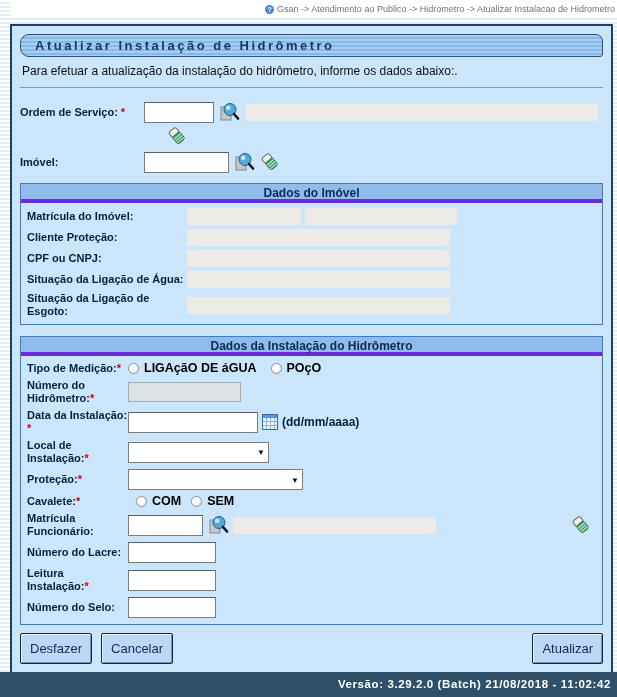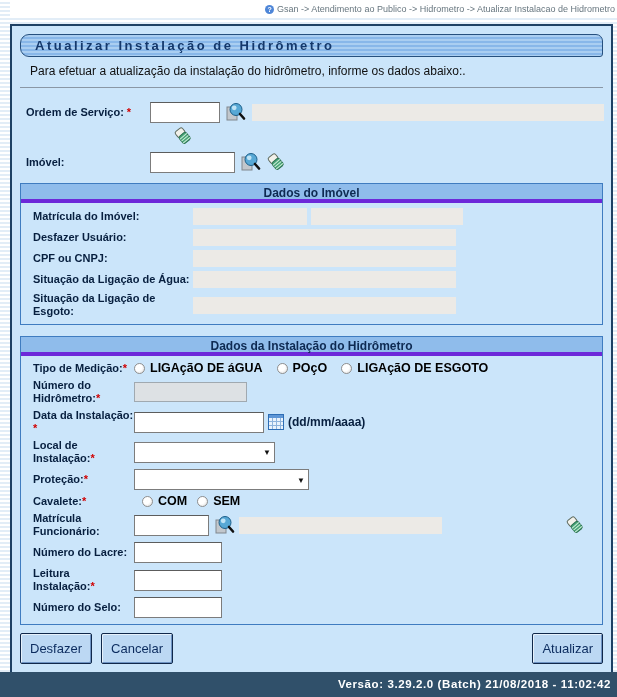--- a/index.html
+++ b/index.html
@@ -22,24 +22,24 @@
     position:absolute; top:24px; left:10px; width:603px; height:654px;
     background:#cbe5fa; border:2px solid #1e4164; padding:0 6px;
   }
   .titletab{
     margin:8px 2px 0 2px; height:23px;
     border:1px solid #26507e; border-radius:9px 7px 3px 9px;
     background:repeating-linear-gradient(to bottom,#aacef1 0 2px,#88b7e9 2px 4px);
     display:flex; align-items:center; padding-left:14px;
     font-size:13px; font-weight:bold; letter-spacing:2.5px; color:#14386b;
   }
-  .desc{ margin:7px 2px 0 12px; font-size:12px; color:#101010; }
+  .desc{ margin:7px 2px 0 4px; font-size:12px; color:#101010; }
   .sep{ margin:9px 2px 0 2px; border-top:1px solid #8a97a5; height:0; }
 
-  .frow{ display:flex; align-items:center; margin:0 8px; padding:2px 0; }
+  .frow{ display:flex; align-items:center; margin:0 2px; padding:2px 0; }
   .flabel{ font-weight:bold; color:#071f3f; font-size:11px; line-height:13px; }
   .w-top{ width:124px; flex:none; }
   .w-imv{ width:160px; flex:none; }
   .w-ins{ width:101px; flex:none; }
   .req{ color:#d10000; font-weight:bold; }
   .req-sp{ margin-left:3px; }
   .req-block{ display:block; }
 
   input.inp{
     height:21px; border:1px solid #7c7c7c; border-top-color:#5c5c5c;
@@ -164,21 +164,21 @@
 
     <div class="sect">
       <div class="sect-h">Dados do Imóvel</div>
       <div class="sect-body">
         <div class="frow">
           <span class="flabel w-imv">Matrícula do Imóvel:</span>
           <span class="disp" style="width:114px"></span>
           <span class="disp mg-l4" style="width:152px"></span>
         </div>
         <div class="frow">
-          <span class="flabel w-imv">Desfazer Usuário:</span>
+          <span class="flabel w-imv">Cliente Proteção:</span>
           <span class="disp" style="width:263px"></span>
         </div>
         <div class="frow">
           <span class="flabel w-imv">CPF ou CNPJ:</span>
           <span class="disp" style="width:263px"></span>
         </div>
         <div class="frow">
           <span class="flabel w-imv">Situação da Ligação de Água:</span>
           <span class="disp" style="width:263px"></span>
         </div>
@@ -198,24 +198,20 @@
             <span>Tipo de Medição:</span><span class="req">*</span>
           </span>
           <span class="rgroup">
             <span class="ropt">
                 <span class="radio"></span>
                 <span>LIGAçãO DE áGUA</span>
               </span>
             <span class="ropt">
                 <span class="radio"></span>
                 <span>POçO</span>
-              </span>
-            <span class="ropt">
-                <span class="radio"></span>
-                <span>LIGAçãO DE ESGOTO</span>
               </span>
           </span>
         </div>
 
         <div class="frow">
           <span class="flabel w-ins">
             <span>Número do Hidrômetro:</span><span class="req">*</span>
           </span>
           <span class="disp disp-sunken" style="width:113px"></span>
         </div>

